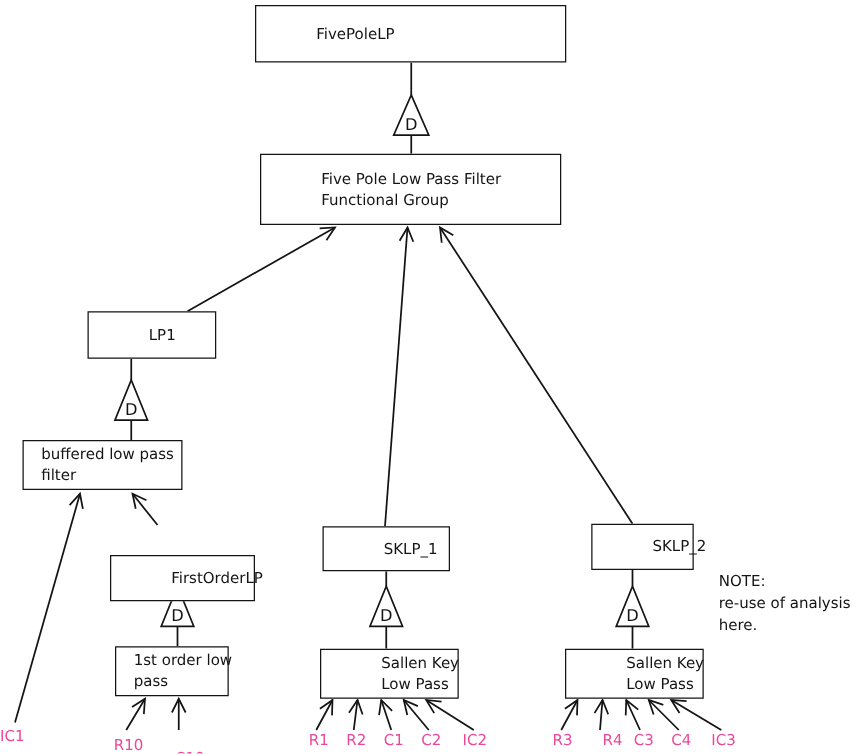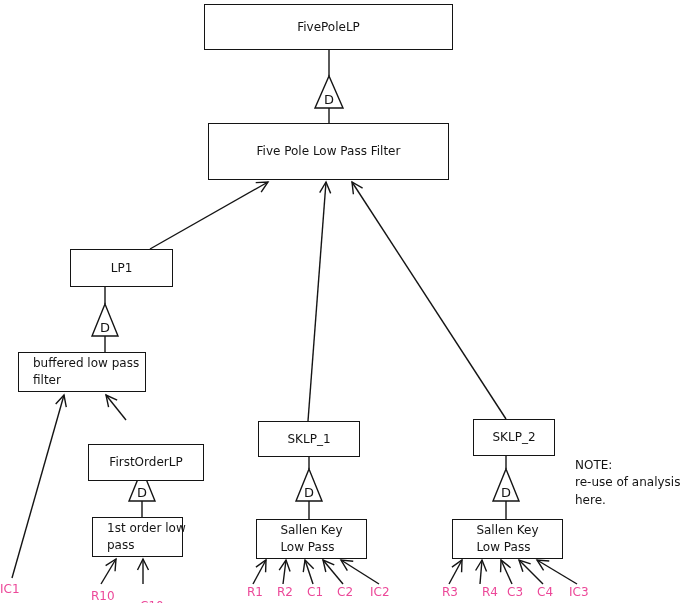--- a/index.html
+++ b/index.html
@@ -11,23 +11,24 @@
   }
   .canvas {
     position:relative; width:688px; height:603px;
     background:#ffffff; overflow:hidden;
   }
   svg.wires { position:absolute; left:0; top:0; }
   .node {
     position:absolute;
     border:1.6px solid #141414;
     background:#ffffff;
-    display:flex; align-items:center; justify-content:center;
+    display:flex; align-items:center; 
     font-size:12px; line-height:1.4; color:#141414;
     white-space:nowrap;
+    padding-left:48px;
   }
   .node .inner { text-align:left; }
   .node.align-left { justify-content:flex-start; padding-left:14px; }
   .leaf {
     position:absolute; font-size:12px; color:#ec4899; white-space:nowrap;
   }
   .note {
     position:absolute; font-size:12px; line-height:1.45; color:#141414;
     white-space:nowrap;
   }
@@ -98,20 +99,21 @@
     </g>
   </svg>
 
   <div class="node" style="left:204px;top:4px;width:249px;height:46px">
     <span>FivePoleLP</span>
   </div>
 
   <div class="node" style="left:208px;top:123px;width:241px;height:57px">
     <div class="inner">
       <div>Five Pole Low Pass Filter</div>
+      <div>Functional Group</div>
     </div>
   </div>
 
   <div class="node" style="left:70px;top:249px;width:103px;height:38px">
     <span>LP1</span>
   </div>
 
   <div class="node align-left" style="left:18px;top:352px;width:128px;height:40px">
     <div class="inner">
       <div>buffered low pass</div>

